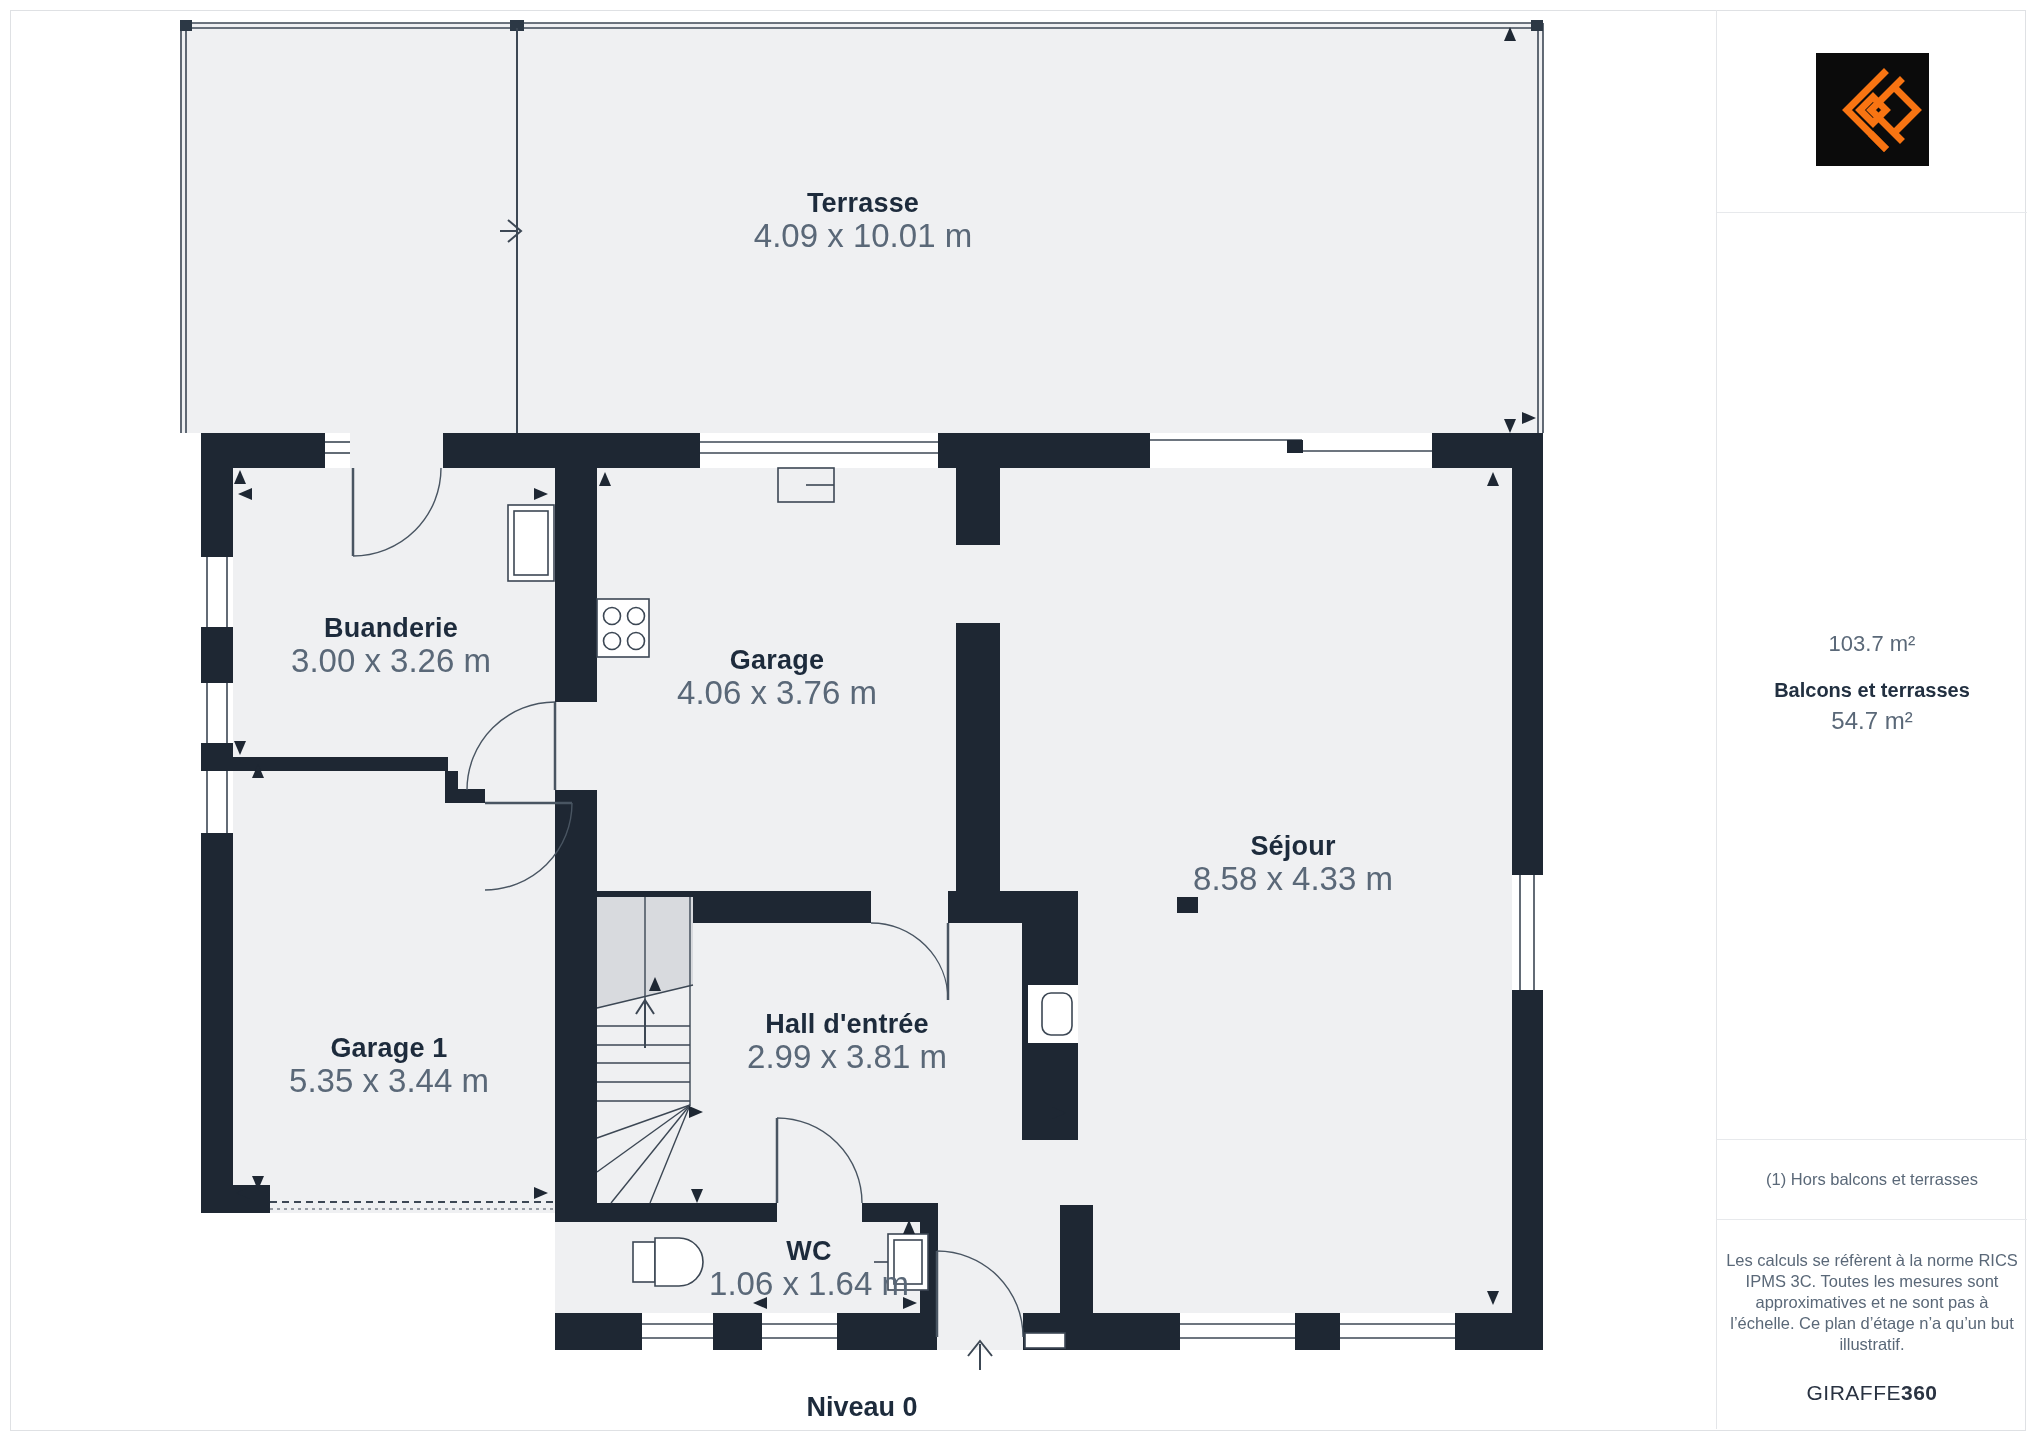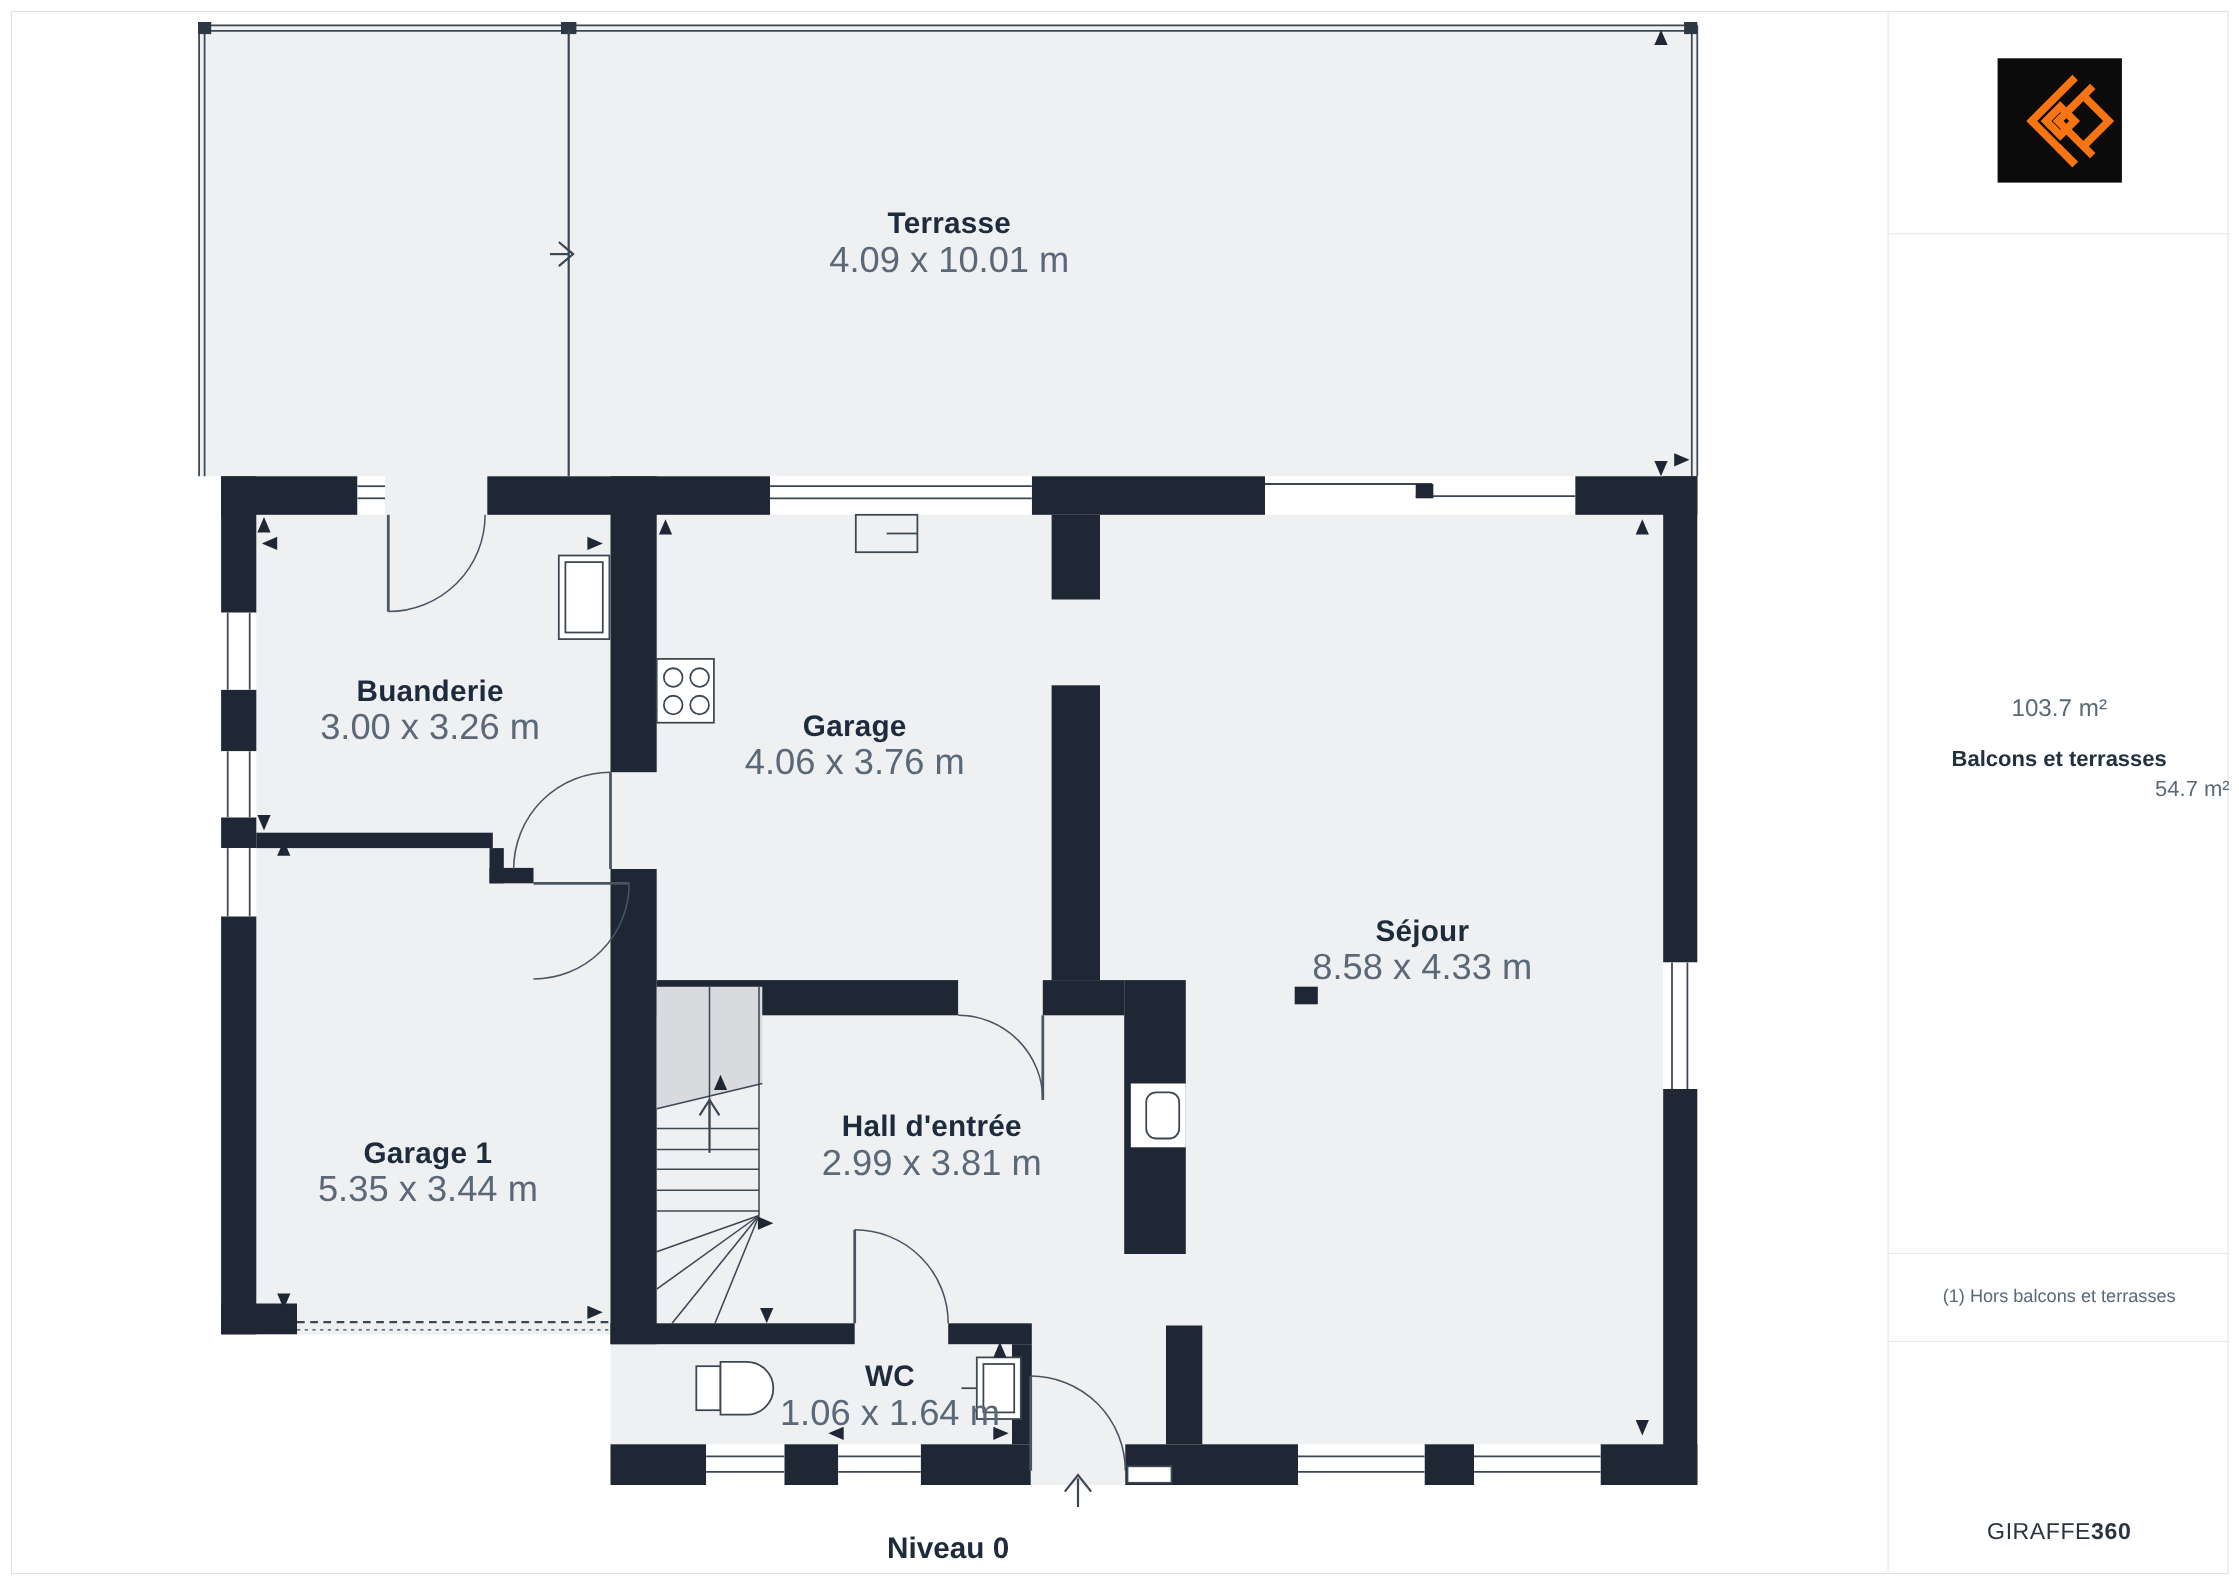--- a/index.html
+++ b/index.html
@@ -24,21 +24,21 @@
   
   .sidebar{position:absolute;left:1716px;top:10px;width:310px;height:1419px;border-left:1px solid #e4e6e9;}
   .sb-divider{position:absolute;left:0;width:310px;border-top:1px solid #e7e9ec;}
   .sb-div-1{top:202px;} .sb-div-2{top:1129px;} .sb-div-3{top:1209px;}
   .logo{position:absolute;left:99px;top:43px;width:113px;height:113px;background:#0b0b0b;}
   .sb-text{position:absolute;left:0;width:310px;text-align:center;}
   .surface-title{top:586px;font-size:24px;font-weight:bold;color:#223041;letter-spacing:.2px;}
   .surface-title sup{font-size:13px;}
   .surface-value{top:621px;font-size:22px;color:#5a6878;}
   .balconies-title{top:669px;font-size:20px;font-weight:bold;color:#223041;}
-  .balconies-value{top:697px;font-size:20px;color:#5a6878;text-align:right;}
+  .balconies-value{top:697px;font-size:24px;color:#5a6878;}
   .footnote{top:1160px;font-size:16.5px;color:#5a6878;}
   .disclaimer{top:1240px;left:5px;width:300px;font-size:16.5px;line-height:21px;color:#5a6878;}
   .brand{top:1371px;font-size:21px;color:#2a3342;letter-spacing:.5px;}
   .brand .b-bold{font-weight:bold;margin-top:12px;}
 </style>
 </head>
 <body>
 
 <div class="page-border"></div>
 
@@ -345,16 +345,17 @@
       </g>
     </svg>
   </div>
   <div class="sb-divider sb-div-1"></div>
   <div class="sb-text surface-value">103.7 m²</div>
   <div class="sb-text balconies-title">Balcons et terrasses</div>
   <div class="sb-text balconies-value">54.7 m²</div>
   <div class="sb-divider sb-div-2"></div>
   <div class="sb-text footnote">(1) Hors balcons et terrasses</div>
   <div class="sb-divider sb-div-3"></div>
+  <div class="sb-text disclaimer">Les calculs se réfèrent à la norme RICS IPMS 3C. Toutes les mesures sont approximatives et ne sont pas à l’échelle. Ce plan d’étage n’a qu’un but illustratif.</div>
   <div class="sb-text brand">
     <span>GIRAFFE</span><span class="b-bold">360</span>
   </div>
 </div>
 
 </body></html>

